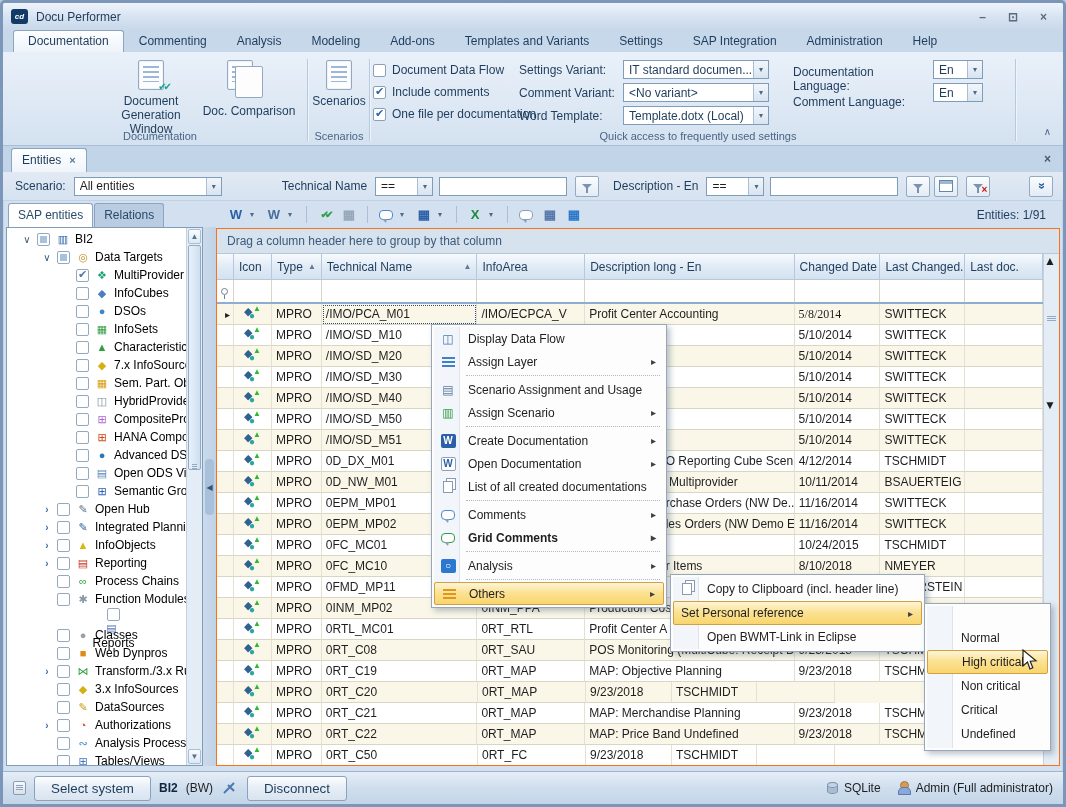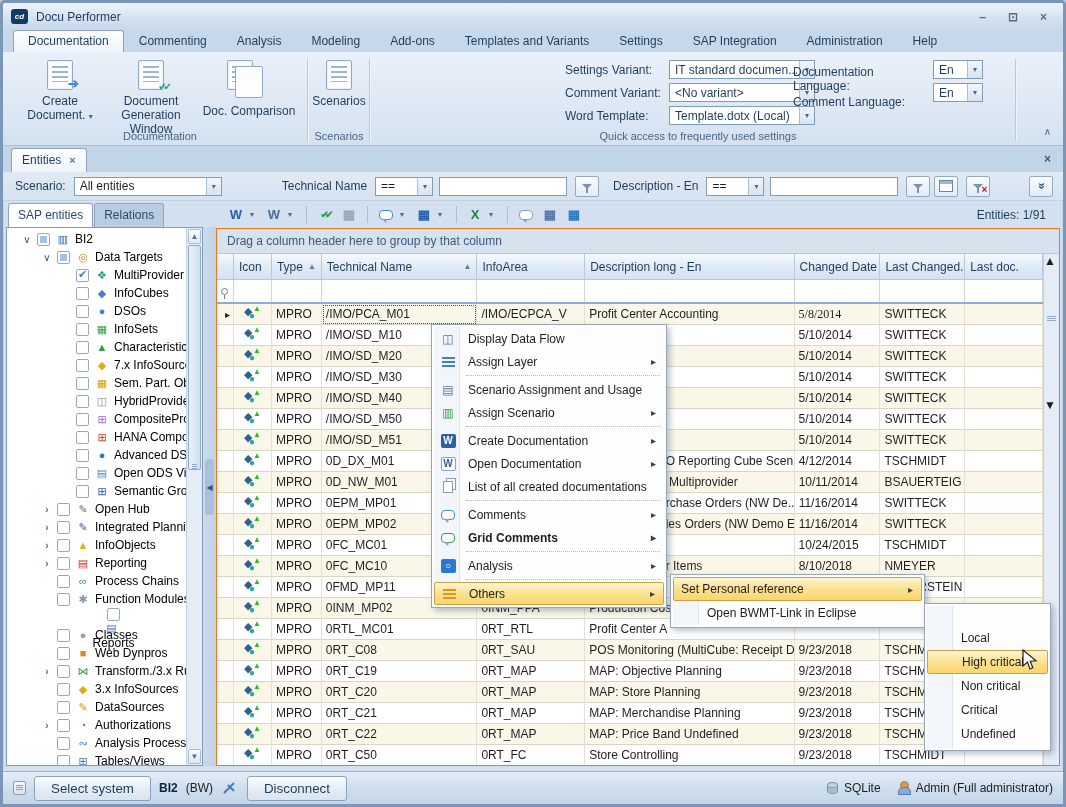--- a/index.html
+++ b/index.html
@@ -26,21 +26,21 @@
   .bigbtn .bicon { margin:2px auto 4px; }
   .doc-icon { width:26px; height:30px; background:#fdfdfe; border:1px solid #93a9c2; border-radius:2px; position:relative; box-shadow:inset 0 0 0 1px #eef3f9; }
   .doc-icon::before { content:""; position:absolute; left:4px; right:4px; top:5px; height:16px; background:repeating-linear-gradient(to bottom,#9db8d6 0,#9db8d6 2px,transparent 2px,transparent 5px); }
   .doc-icon.arrow::after { content:"➔"; position:absolute; right:-7px; bottom:-2px; color:#3f8ad0; font-size:13px; font-weight:bold; }
   .doc-icon.checks::after { content:"✔✔"; position:absolute; right:-6px; bottom:-3px; color:#18a089; font-size:10px; letter-spacing:-3px; }
   .doc-icon.dbl::after { content:""; position:absolute; left:7px; top:5px; width:26px; height:30px; background:#fdfdfe; border:1px solid #93a9c2; border-radius:2px; }
   .rib-check-col { position:absolute; left:370px; top:6px; }
   .rib-check { display:flex; align-items:center; gap:6px; height:22px; color:#1e3c5c; }
   .cbx { width:13px; height:13px; border:1px solid #8aa0b8; background:#fff; border-radius:2px; position:relative; flex:none; }
   .cbx.on::after { content:"✔"; position:absolute; left:1px; top:-2px; color:#3465a4; font-size:11px; }
-  .rib-fields { position:absolute; left:562px; top:5px; }
+  .rib-fields { position:absolute; left:516px; top:5px; }
   .rfrow { display:flex; align-items:center; height:23px; color:#1e3c5c; }
   .rfrow .lbl { width:104px; }
   .combo { background:#fff; border:1px solid #7f9db9; height:19px; display:flex; align-items:center; }
   .combo .cval { padding:0 5px; white-space:nowrap; overflow:hidden; flex:1; }
   .combo .carr { width:15px; height:100%; background:linear-gradient(#f2f6fb,#d8e4f1); border-left:1px solid #aabfd6; color:#4a6a8a; font-size:8px; display:flex; align-items:center; justify-content:center; }
   .rib-langs { position:absolute; left:790px; top:5px; }
   .rib-langs .lbl { width:140px;margin-top:19px; }
   .rib-collapse { position:absolute; right:12px; bottom:8px; color:#4a6a8a; font-size:10px; }
 
   
@@ -207,40 +207,50 @@
       <div class="mtab">Modeling</div>
       <div class="mtab">Add-ons</div>
       <div class="mtab">Templates and Variants</div>
       <div class="mtab">Settings</div>
       <div class="mtab">SAP Integration</div>
       <div class="mtab">Administration</div>
       <div class="mtab">Help</div>
     </div>
 
   <div class="ribbon">
-    <div class="bigbtn" style="left:14px">
-      <div class="bicon doc-icon arrow"></div>
-      <div><span>Create Document.</span> <span style="font-size:8px;color:#4a6a8a">▾</span></div>
-    </div>
     <div class="bigbtn" style="left:100px;width:96px">
       <div class="bicon doc-icon checks"></div>
       <div>Document Generation Window</div>
     </div>
     <div class="bigbtn" style="left:196px;width:100px">
       <div class="bicon doc-icon dbl" style="margin-left:28px"></div>
       <div style="margin-top:14px">Doc. Comparison</div>
     </div>
     <div class="rgroup-label" style="left:14px;width:286px">Documentation</div>
     <div class="vsep" style="left:304px"></div>
     <div class="bigbtn" style="left:308px;width:56px">
       <div class="bicon doc-icon"></div>
       <div>Scenarios</div>
     </div>
     <div class="rgroup-label" style="left:308px;width:56px">Scenarios</div>
     <div class="vsep" style="left:366px"></div>
+    <div class="rib-check-col" id="rib-checks">
+        <label class="rib-check">
+          <span class="cbx"></span>
+          <span>Document Data Flow</span>
+        </label>
+        <label class="rib-check">
+          <span class="cbx on"></span>
+          <span>Include comments</span>
+        </label>
+        <label class="rib-check">
+          <span class="cbx on"></span>
+          <span>One file per documentation</span>
+        </label>
+      </div>
     <div class="rib-fields" id="rib-fields">
         <div class="rfrow">
           <span class="lbl">Settings Variant:</span>
           <div class="combo" style="width: 146px;">
             <span class="cval">IT standard documen...</span>
             <span class="carr">▾</span>
           </div>
         </div>
         <div class="rfrow">
           <span class="lbl">Comment Variant:</span>
@@ -888,21 +898,20 @@
             <div class="grow alt">
               <div class="gcell" style="width: 17px;"></div>
               <div class="gcell icn" style="width: 38px;">
                 <span class="mpro">
                   <i>▲</i>
                 </span>
               </div>
               <div class="gcell" style="width: 50px;">MPRO</div>
               <div class="gcell" style="width: 156px;">0RT_C20</div>
               <div class="gcell" style="width: 108px;">0RT_MAP</div>
-              <div class="gcell" style="width: 210px;">MAP: Store Planning</div>
               <div class="gcell" style="width: 86px;">9/23/2018</div>
               <div class="gcell" style="width: 85px;">TSCHMIDT</div>
               <div class="gcell" style="width: 78px;"></div>
             </div>
             <div class="grow">
               <div class="gcell" style="width: 17px;"></div>
               <div class="gcell icn" style="width: 38px;">
                 <span class="mpro">
                   <i>▲</i>
                 </span>
@@ -933,21 +942,20 @@
             <div class="grow">
               <div class="gcell" style="width: 17px;"></div>
               <div class="gcell icn" style="width: 38px;">
                 <span class="mpro">
                   <i>▲</i>
                 </span>
               </div>
               <div class="gcell" style="width: 50px;">MPRO</div>
               <div class="gcell" style="width: 156px;">0RT_C50</div>
               <div class="gcell" style="width: 108px;">0RT_FC</div>
-              <div class="gcell" style="width: 210px;">Store Controlling</div>
               <div class="gcell" style="width: 86px;">9/23/2018</div>
               <div class="gcell" style="width: 85px;">TSCHMIDT</div>
               <div class="gcell" style="width: 78px;"></div>
             </div>
           </div>
         <div class="grid-vscroll">
           <div class="sb-btn" style="top:1px">▲</div>
           <div class="sb-thumb" style="top:17px;height:130px">
               <div class="grip" style="top:62px"></div>
             </div>
@@ -1046,33 +1054,39 @@
         <span class="micon">
           <span class="stripe orange"></span>
         </span>
         <span>Others</span>
         <span class="arr">▸</span>
       </div>
     </div>
 
   <div class="menu" id="ref-menu" style="left:667px;top:571px;width:255px">
     <div class="gutter"></div>
+  <div class="mitem" style="height: 24px;">
+        <span class="micon">
+          <span class="pages-icon"></span>
+        </span>
+        <span>Copy to Clipboard (incl. header line)</span>
+      </div>
       <div class="mitem hl" style="height: 24px; padding-left: 7px;">
         <span>Set Personal reference</span>
         <span class="arr">▸</span>
       </div>
       <div class="mitem" style="height: 24px;">
         <span>Open BWMT-Link in Eclipse</span>
       </div>
     </div>
 
   <div class="menu" id="crit-menu" style="left:921px;top:600px;width:127px;padding-top:22px;padding-bottom:4px">
     <div class="gutter"></div>
   <div class="mitem" style="height: 24px;">
-        <span>Local</span>
+        <span>Normal</span>
       </div>
       <div class="mitem hl" style="height: 24px;">
         <span>High critical</span>
       </div>
       <div class="mitem" style="height: 24px;">
         <span>Non critical</span>
       </div>
       <div class="mitem" style="height: 24px;">
         <span>Critical</span>
       </div>

